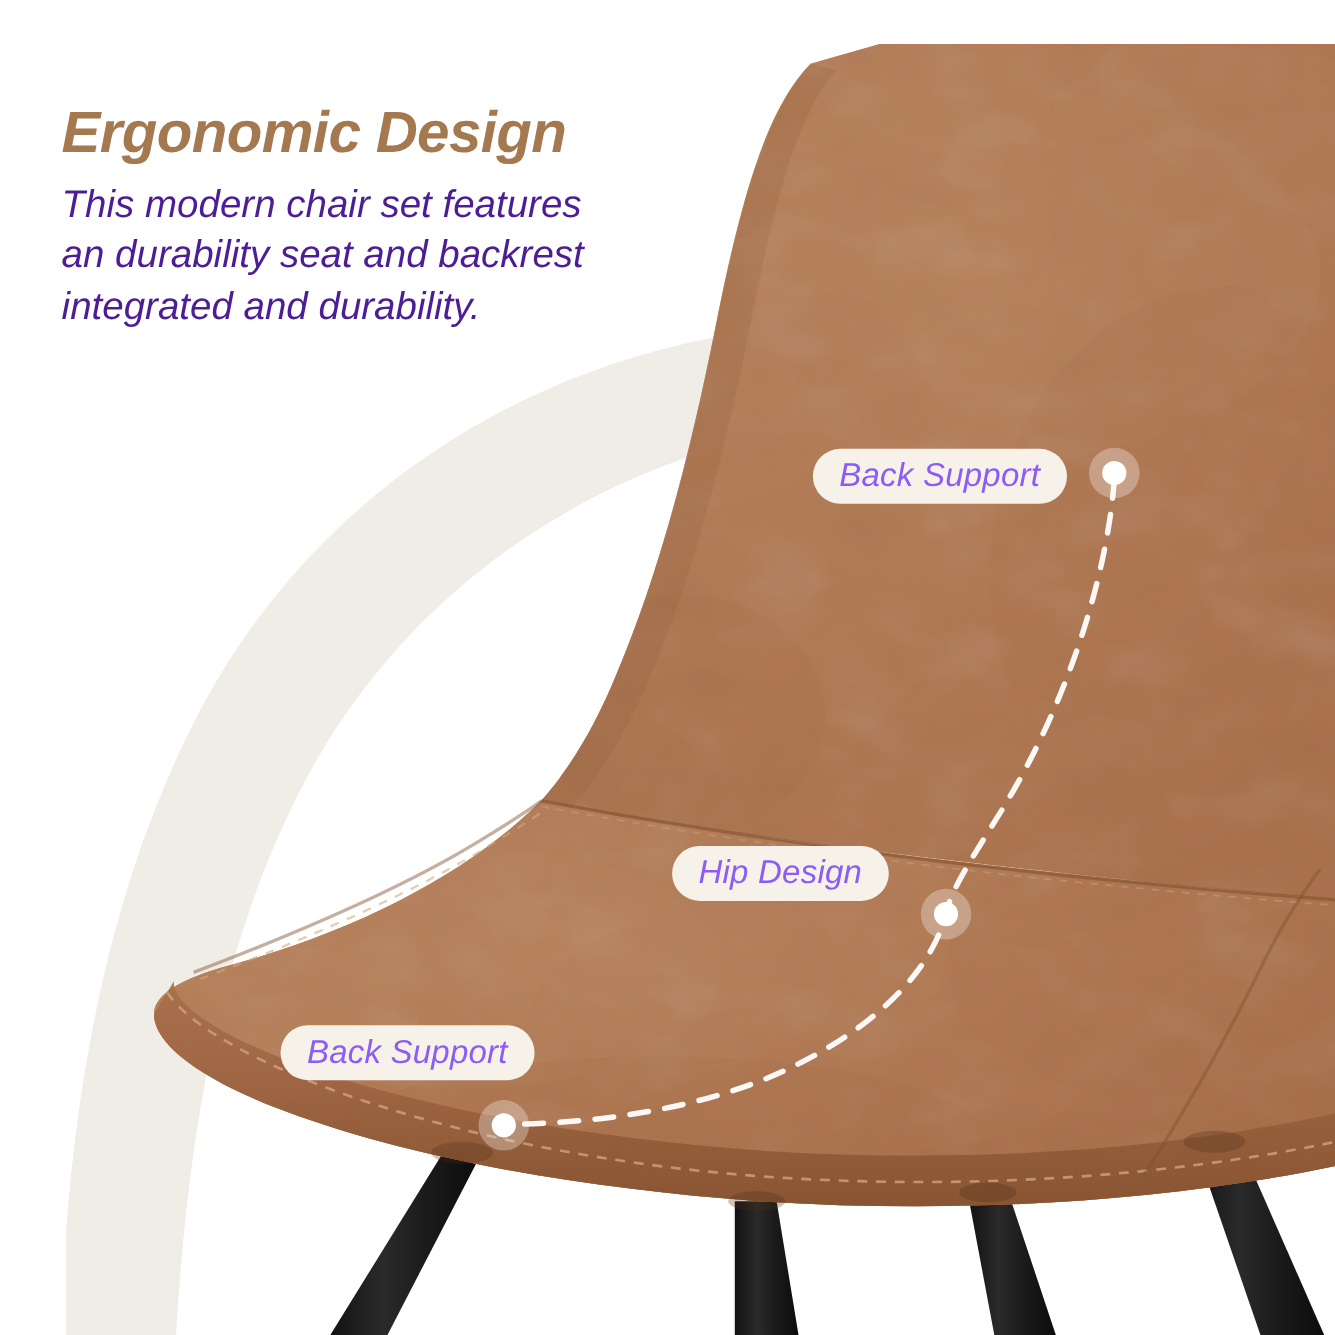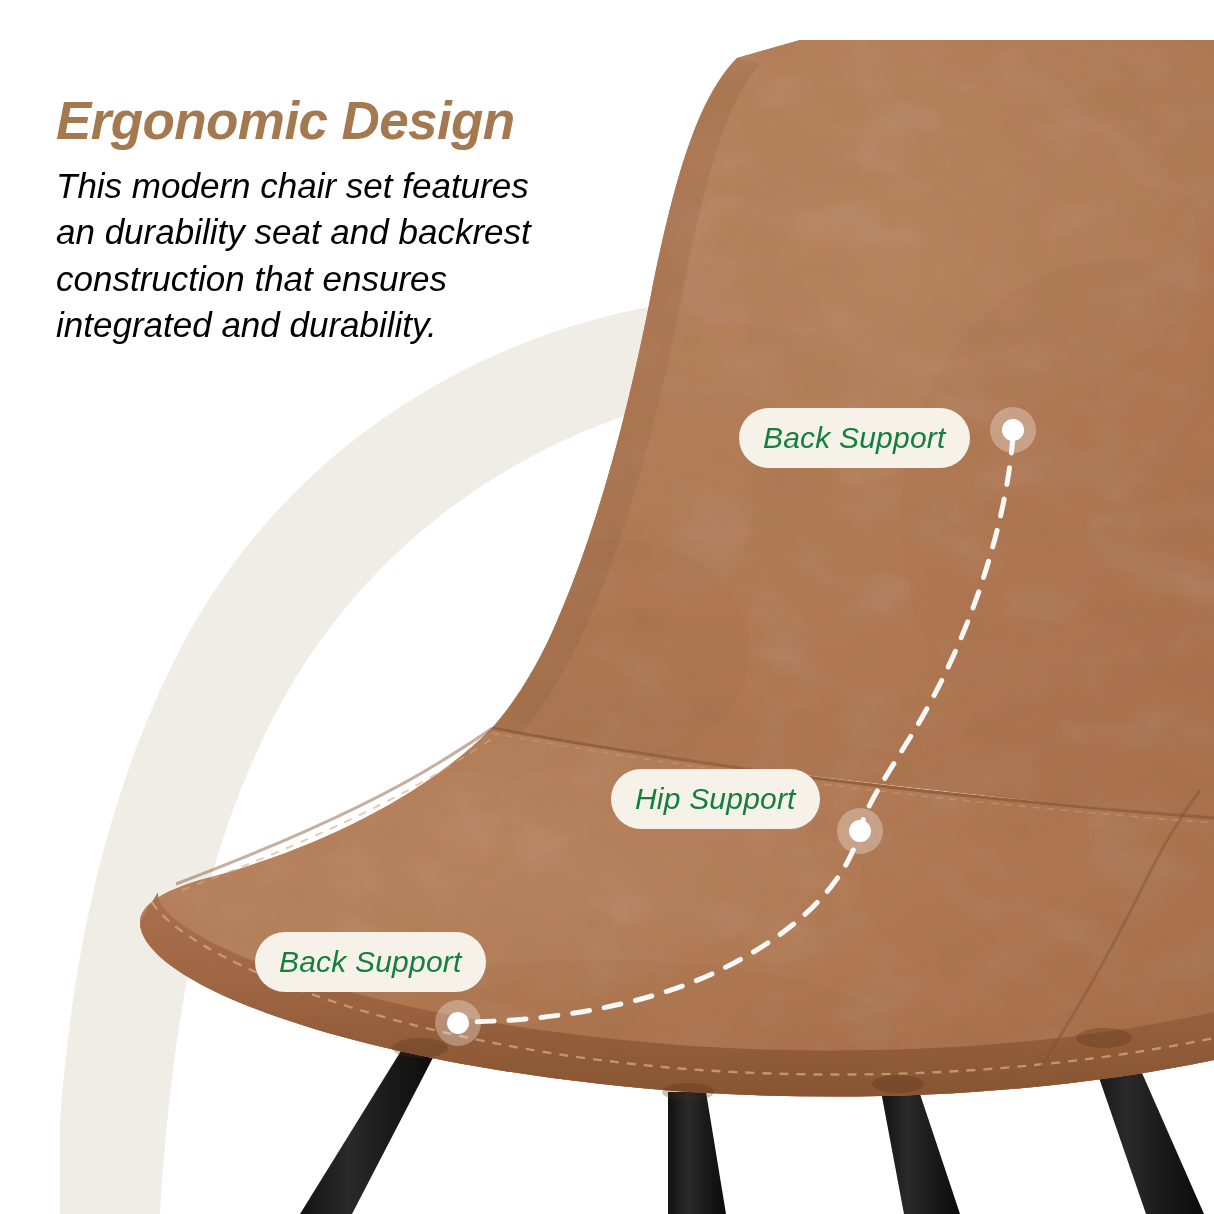--- a/index.html
+++ b/index.html
@@ -42,40 +42,40 @@
     font-weight: bold;
     color: #A5794F;
     letter-spacing: -0.6px;
     line-height: 1.08;
     margin: 0 0 14px 0;
     white-space: nowrap;
   }
   .body-text {
     font-size: 35px;
     font-weight: normal;
-    color: #000000;
+    color: #4c1d95;
     line-height: 1.32;
     margin: 0;
   }
   .body-text .ln { display: block; }
 
   
   .pill {
     position: absolute;
     z-index: 7;
     display: flex;
     align-items: center;
     justify-content: center;
     background: #F6F1E9;
-    color: #15803d;
+    color: #8b5cf6;
     border-radius: 999px;
     font-size: 30px;
     font-weight: normal;
     letter-spacing: 0.2px;
-    height: 60px;
+    height: 50px;
     padding: 0 24px;
     box-sizing: border-box;
     white-space: nowrap;
   }
   #pill-back { left: 739px; top: 408px; }
   #pill-hip  { left: 611px; top: 769px; }
   #pill-legs { left: 255px; top: 932px; }
 
   
   .dot {
@@ -310,26 +310,25 @@
              C 884,780 866,806 860,830
              C 848,880 800,932 716,972
              C 640,1008 540,1022 458,1022" fill="none" stroke="#FFFFFF" stroke-width="5" stroke-linecap="round" stroke-dasharray="17 15" opacity="0.95"></path>
   </svg>
 
   <div class="text-block">
     <h1 class="headline">Ergonomic Design</h1>
     <p class="body-text">
       <span class="ln">This modern chair set features</span>
       <span class="ln">an durability seat and backrest</span>
-      <span class="ln">construction that ensures</span>
       <span class="ln">integrated and durability.</span>
     </p>
   </div>
 
   <div class="pill" id="pill-back">Back Support</div>
-  <div class="pill" id="pill-hip">Hip Support</div>
+  <div class="pill" id="pill-hip">Hip Design</div>
   <div class="pill" id="pill-legs">Back Support</div>
 
   <div class="dot" id="dot-back"></div>
   <div class="dot" id="dot-hip"></div>
   <div class="dot" id="dot-legs"></div>
 
 </div>
 
 </body></html>

